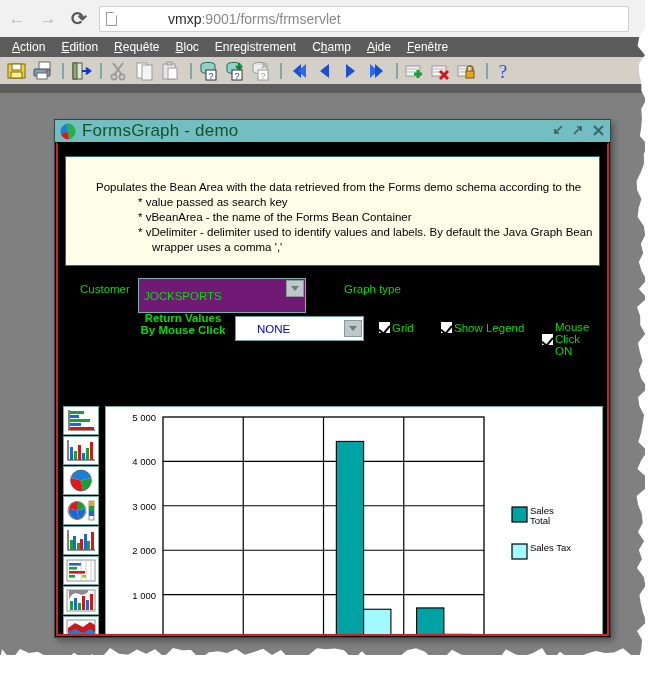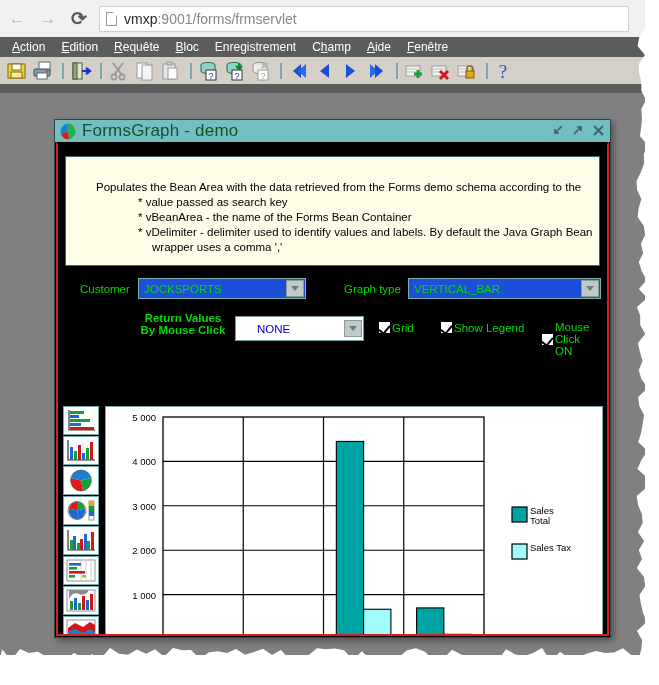--- a/index.html
+++ b/index.html
@@ -47,21 +47,21 @@
     margin-right: 7px;
     flex: none;
   }
   .page-icon:after {
     content:""; position:absolute; right:-1px; top:-1px;
     border-left: 4px solid transparent;
     border-top: 4px solid #ffffff;
     border-right: 0; border-bottom: 0;
   }
   .url-text { font-size: 14px; color: #888888; white-space: nowrap; }
-  .url-text b { color: #2b2b2b; font-weight: normal; }
+  .url-text b { color: #2b2b2b; font-weight: normal; margin-left: 44px; }
 
   
   .menubar {
     position: absolute; left: 0; top: 37px;
     width: 645px; height: 20px;
     background: #5c5c5c;
     display: flex; align-items: center;
     padding-left: 4px;
     text-align: right;
   }
@@ -150,22 +150,22 @@
     padding: 9px 0 0 30px;
   }
   .info-title { font-size: 12.5px; font-weight: bold; color: #000; }
   .info-p { font-size: 11.5px; color: #000; margin-top: 14px; line-height: 15px; }
   .info-li { font-size: 11.5px; color: #000; padding-left: 42px; line-height: 15px; }
   .info-li2 { font-size: 11.5px; color: #000; padding-left: 56px; line-height: 15px; }
 
   
   .lbl { color: #00dd00; font-size: 11.5px; }
   .field {
-    background: #1d4ed8; border: 1px solid #79b0b0;
-    height: 21px; display: flex; align-items: center;
+    background: #701a75; border: 1px solid #79b0b0;
+    height: 35px; display: flex; align-items: center;
     position: relative;
   }
   .field .val { color: #00dd00; font-size: 11.5px; padding-left: 5px; }
   .field.white { background: #ffffff; border: 1px solid #6d9c9c; }
   .field.white .val { color: #0000cc; margin-left: 16px; }
   .drop {
     position: absolute; right: 1px; top: 1px;
     width: 18px; height: 17px;
     background: #bfc9c9;
     border: 1px solid #8a9a9a;
@@ -424,24 +424,20 @@
             <div class="info-li2">wrapper uses a comma ','</div>
           </div>
 
           <div style="position:absolute; left:22px; top:134px; width:520px; height:22px;">
             <div class="lbl" style="position:absolute; left:0; top:5px;">Customer</div>
             <div class="field" style="position:absolute; left:58px; top:0; width:168px;">
               <span class="val">JOCKSPORTS</span>
               <span class="drop"></span>
             </div>
             <div class="lbl" style="position:absolute; left:264px; top:5px;">Graph type</div>
-            <div class="field" style="position:absolute; left:328px; top:0; width:193px;">
-              <span class="val">VERTICAL_BAR</span>
-              <span class="drop"></span>
-            </div>
           </div>
 
           <div style="position:absolute; left:22px; top:168px; width:520px; height:32px;">
             <div style="position:absolute; left:48px; top:0; width:110px; text-align:center;font-weight:bold;">
               <div class="lbl">Return Values</div>
               <div class="lbl">By Mouse Click</div>
             </div>
             <div class="field white" style="position:absolute; left:155px; top:4px; width:129px; height:25px;">
               <span class="val">NONE</span>
               <span class="drop" style="top:3px;"></span>

